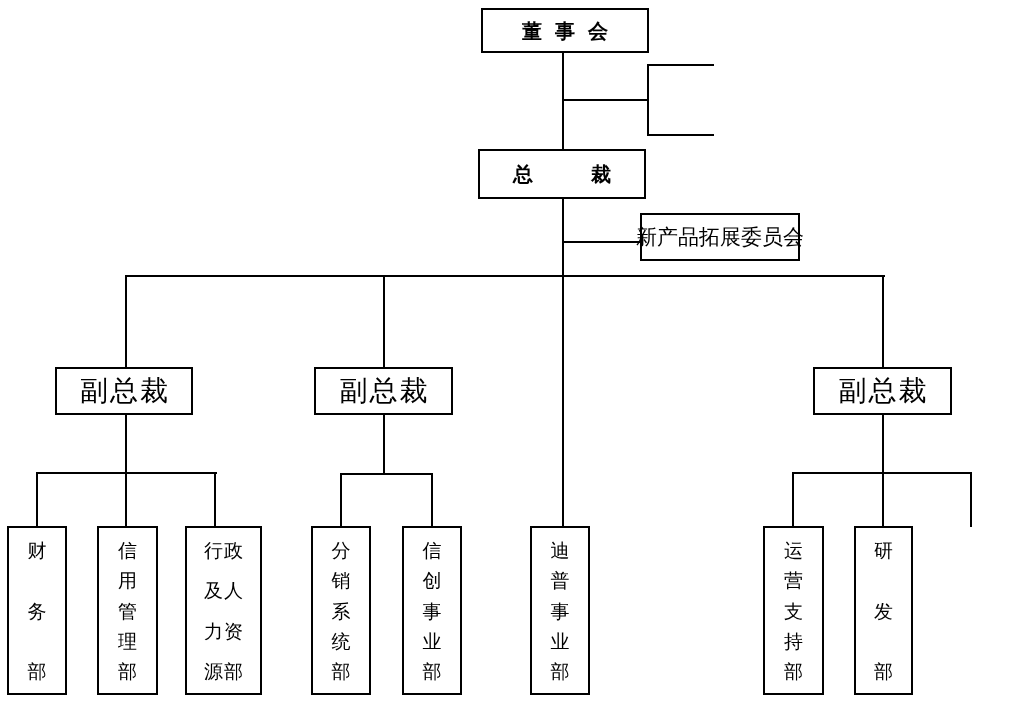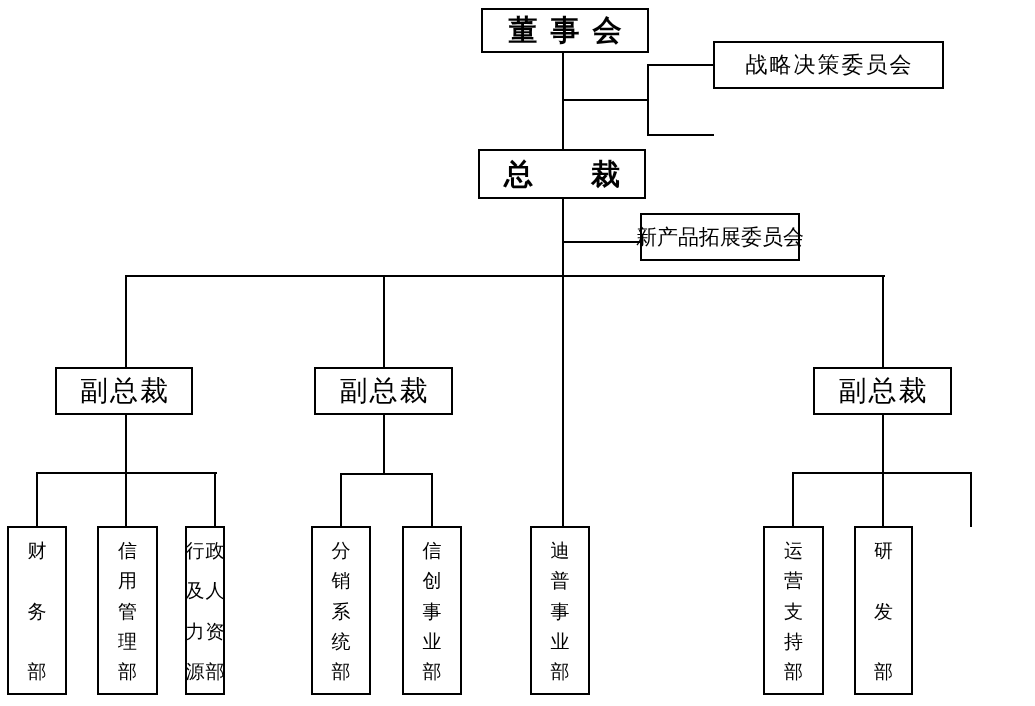--- a/index.html
+++ b/index.html
@@ -25,21 +25,21 @@
   .box {
     position: absolute;
     border: 2px solid #000000;
     background: #ffffff;
     display: flex;
     align-items: center;
     justify-content: center;
     z-index: 2;
   }
   .hbox .lbl { line-height: 1; white-space: nowrap; }
-  .f26 { font-size: 29px; font-weight: bold; }
+  .f26 { font-size: 20px; font-weight: bold; }
   .f22 { font-size: 22px; }
   .f21 { font-size: 21px; }
   .f20 { font-size: 28px; }
   .sp13 { letter-spacing: 13px; margin-right: -13px; }
   .sp58 { letter-spacing: 58px; margin-right: -58px; }
   .sp2  { letter-spacing: 2px;  margin-right: -2px; }
   
   .vbox {
     flex-direction: column;
     justify-content: space-between;
@@ -93,23 +93,20 @@
 
   <div class="line" style="left:882px; top:414px; width:2px;  height:113px;"></div>
   <div class="line" style="left:792px; top:472px; width:180px; height:2px;"></div>
   <div class="line" style="left:792px; top:472px; width:2px;  height:55px;"></div>
   <div class="line" style="left:970px; top:472px; width:2px;  height:55px;"></div>
 
   <div class="box hbox" style="left:481px; top:8px; width:168px; height:45px;">
     <span class="lbl f26 sp13">董事会</span>
   </div>
 
-  <div class="box hbox" style="left:713px; top:41px; width:231px; height:48px;">
-    <span class="lbl f22 sp2">战略决策委员会</span>
-  </div>
 
 
   <div class="box hbox" style="left:478px; top:149px; width:168px; height:50px;">
     <span class="lbl f26 sp58">总裁</span>
   </div>
 
   <div class="box hbox" style="left:640px; top:213px; width:160px; height:48px;">
     <span class="lbl f21">新产品拓展委员会</span>
   </div>
 
@@ -132,21 +129,21 @@
     </div>
 
   <div class="box vbox" style="left:97px; top:526px; width:61px; height:169px;">
       <span>信</span>
       <span>用</span>
       <span>管</span>
       <span>理</span>
       <span>部</span>
     </div>
 
-  <div class="box vbox" style="left:185px; top:526px; width:40px; height:169px;">
+  <div class="box vbox" style="left:185px; top:526px; width:77px; height:169px;">
       <span>行政</span>
       <span>及人</span>
       <span>力资</span>
       <span>源部</span>
     </div>
 
   <div class="box vbox" style="left:311px; top:526px; width:60px; height:169px;">
       <span>分</span>
       <span>销</span>
       <span>系</span>

